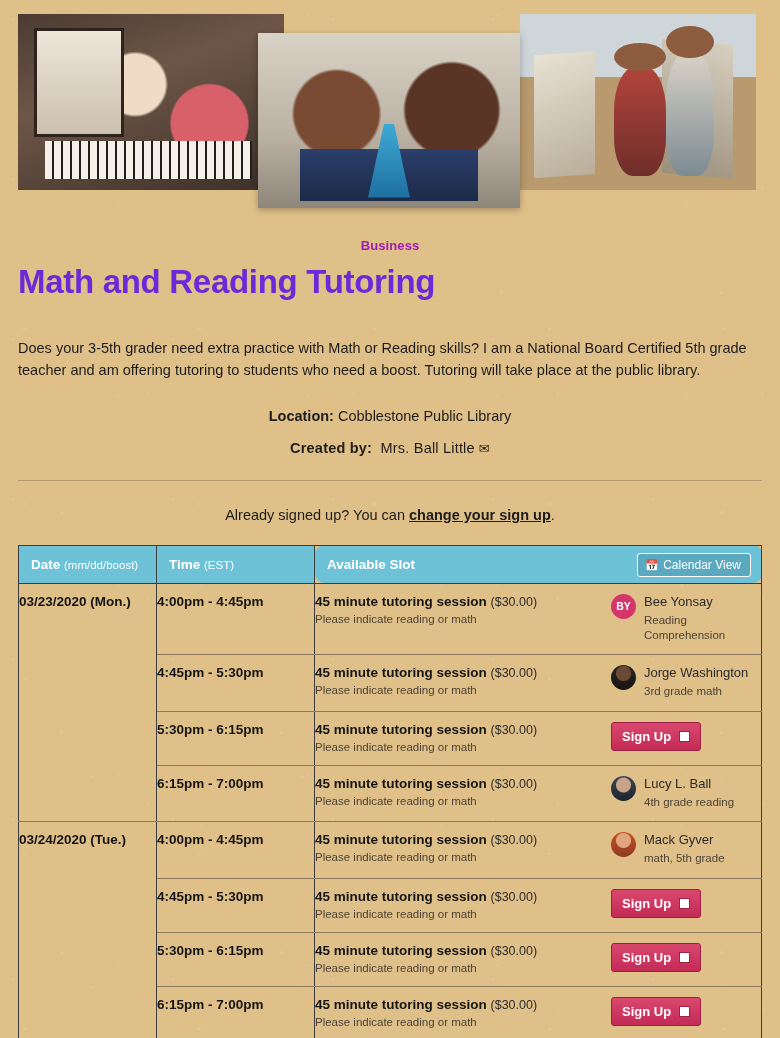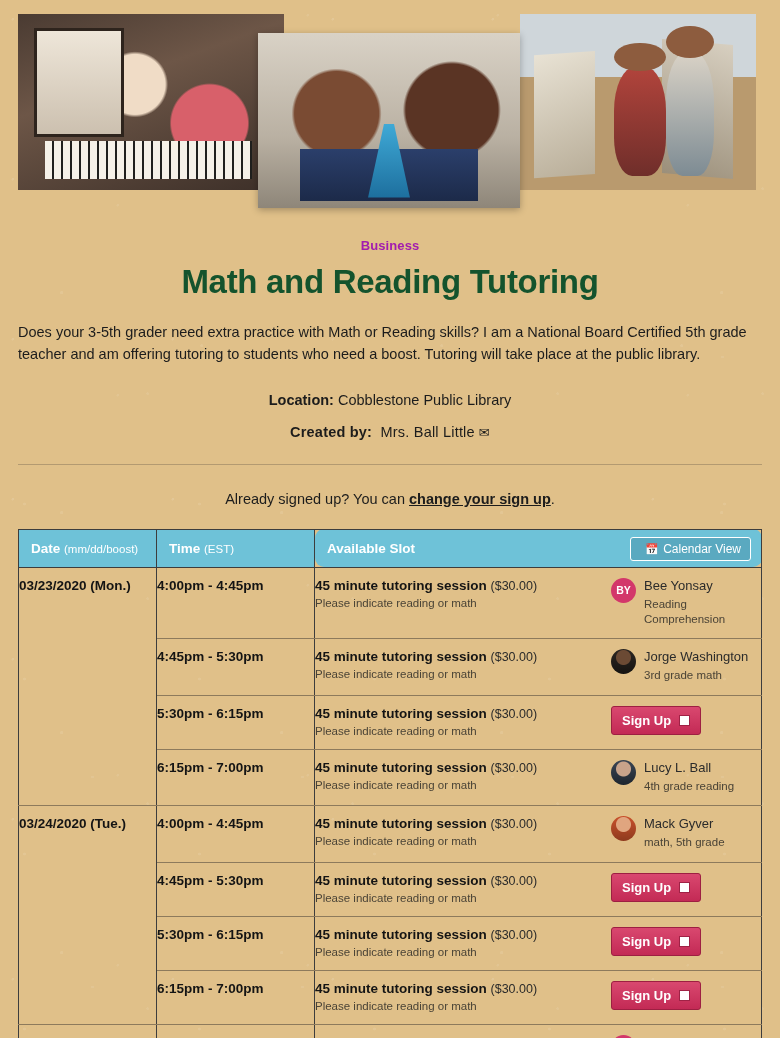--- a/index.html
+++ b/index.html
@@ -105,25 +105,24 @@
   .content { padding: 0 18px; }
   .eyebrow {
     text-align:center;
     font-size: 13px;
     font-weight: bold;
     color: #a21caf;
     margin: 26px 0 0;
     letter-spacing:.1px;
   }
   h1.title {
-    text-align:center;
     font-size: 33px;
     font-weight: bold;
-    color: #14532d;
-    margin: 10px 0 20px;
+    color: #6d28d9;
+    margin: 10px 0 36px;
     letter-spacing: -.3px;
   }
   .desc {
     font-size: 14.5px;
     line-height: 1.55;
     color: #1c1c1c;
     margin: 0 0 26px;
   }
   .meta {
     text-align:center;
@@ -174,21 +173,21 @@
 
   .cal-btn {
     position: absolute;
     right: 10px;
     top: 7px;
     background: #5aa9c0;
     border: 1px solid #ffffff;
     border-radius: 3px;
     color: #fff;
     font-size: 12px;
-    padding: 4px 9px 4px 14px;
+    padding: 4px 9px 4px 7px;
     cursor: pointer;
     white-space: nowrap;
     font-family: "Liberation Sans", sans-serif;
   }
   .cal-btn .cal-ico { margin-right: 4px; font-size: 11px; }
 
   table.slots td {
     border-right: 1px solid #3d3d3d;
     border-bottom: 1px solid #8d7a5c;
     padding: 10px 0 12px;

